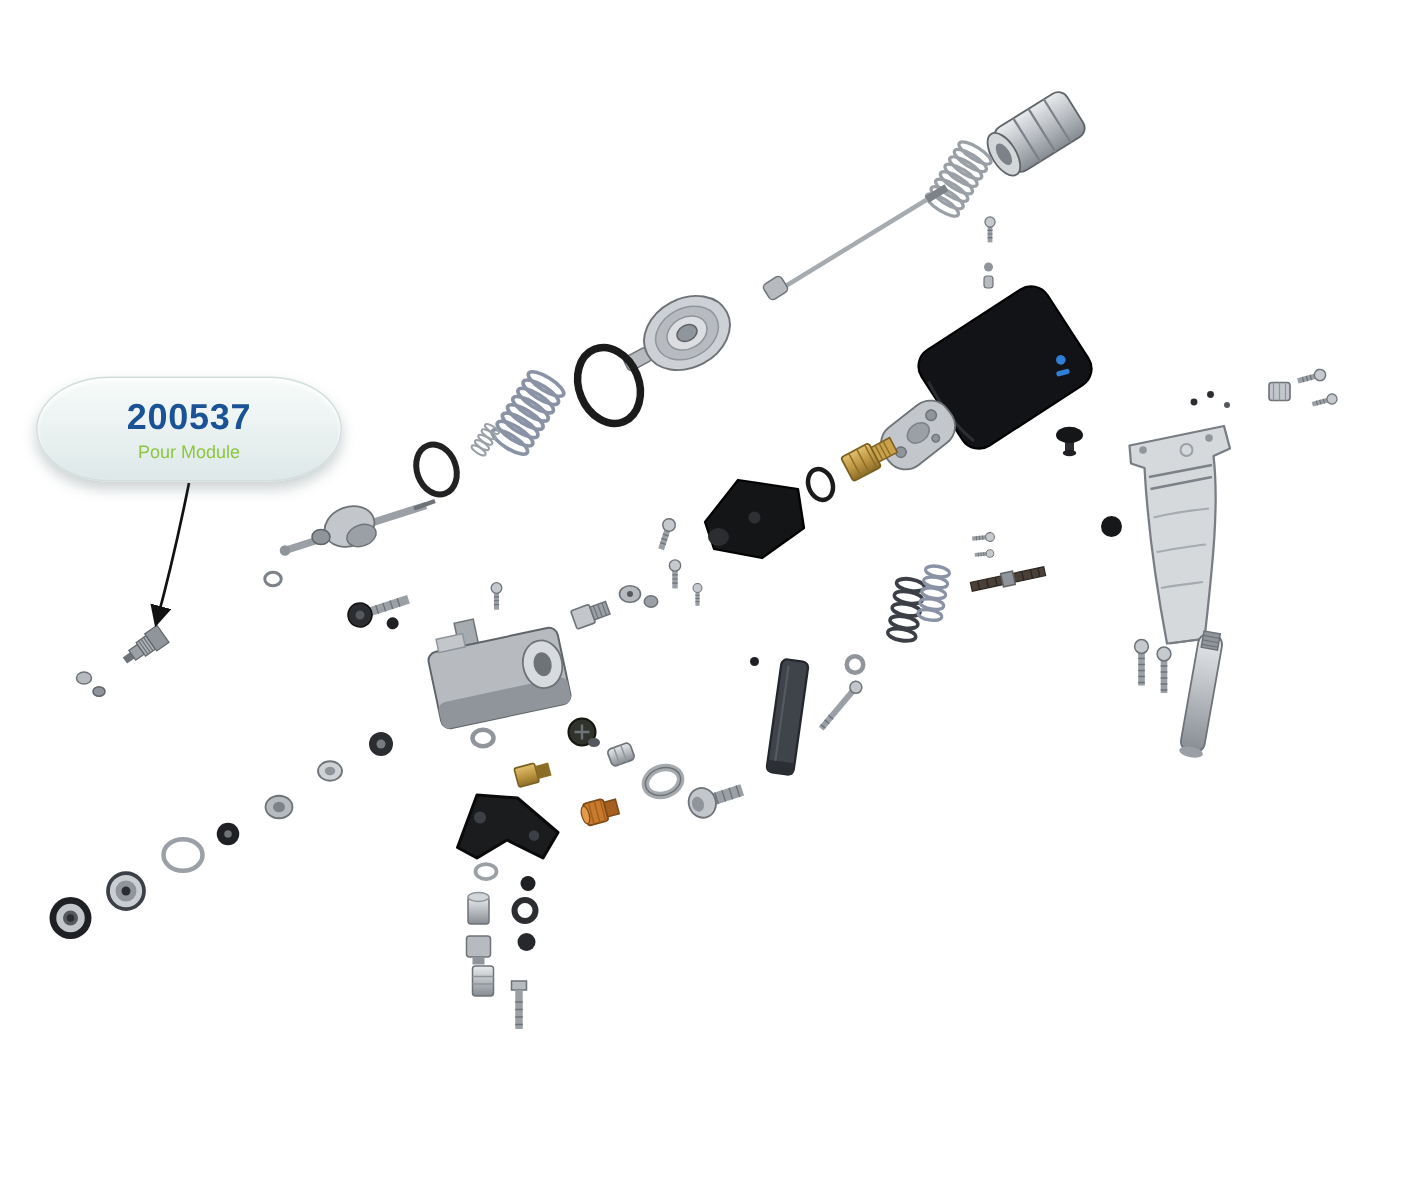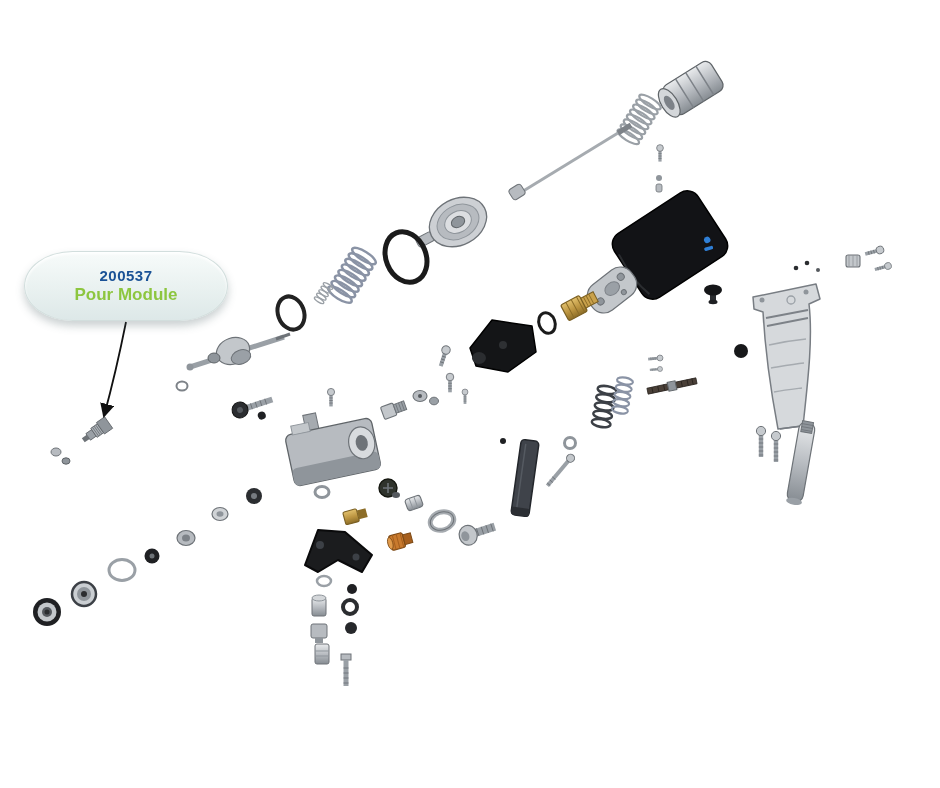--- a/index.html
+++ b/index.html
@@ -6,22 +6,22 @@
   .page{position:relative;width:940px;height:788px;background:#ffffff;overflow:hidden;
         font-family:"Liberation Sans", sans-serif;}
   .diagram-svg{position:absolute;left:0;top:0;width:940px;height:788px;}
   .callout{position:absolute;left:24px;top:251px;width:202px;height:68px;
            border-radius:50px / 36px;
            background:linear-gradient(180deg,#f7fbfa 0%,#e9f1f0 55%,#dde8e8 100%);
            border:1px solid #d2dedd;
            box-shadow:0 5px 9px rgba(70,90,95,0.28), inset 0 2px 3px #ffffff;
            display:flex;flex-direction:column;align-items:center;justify-content:center;
            gap:1px;}
-  .callout .num{font-size:15px;font-weight:bold;letter-spacing:0.5px;}
-  .callout .name{font-size:17px;font-weight:bold;}
+  .callout .num{font-size:24px;font-weight:bold;letter-spacing:0.5px;}
+  .callout .name{font-size:12px;font-weight:normal;}
 </style>
 </head>
 <body>
 
 <div class="page">
 
   <svg class="diagram-svg" viewBox="0 0 940 788" xmlns="http://www.w3.org/2000/svg">
     <defs>
       <linearGradient id="gm" x1="0" y1="0" x2="0" y2="1">
         <stop offset="0" stop-color="#e9ebed"></stop>

